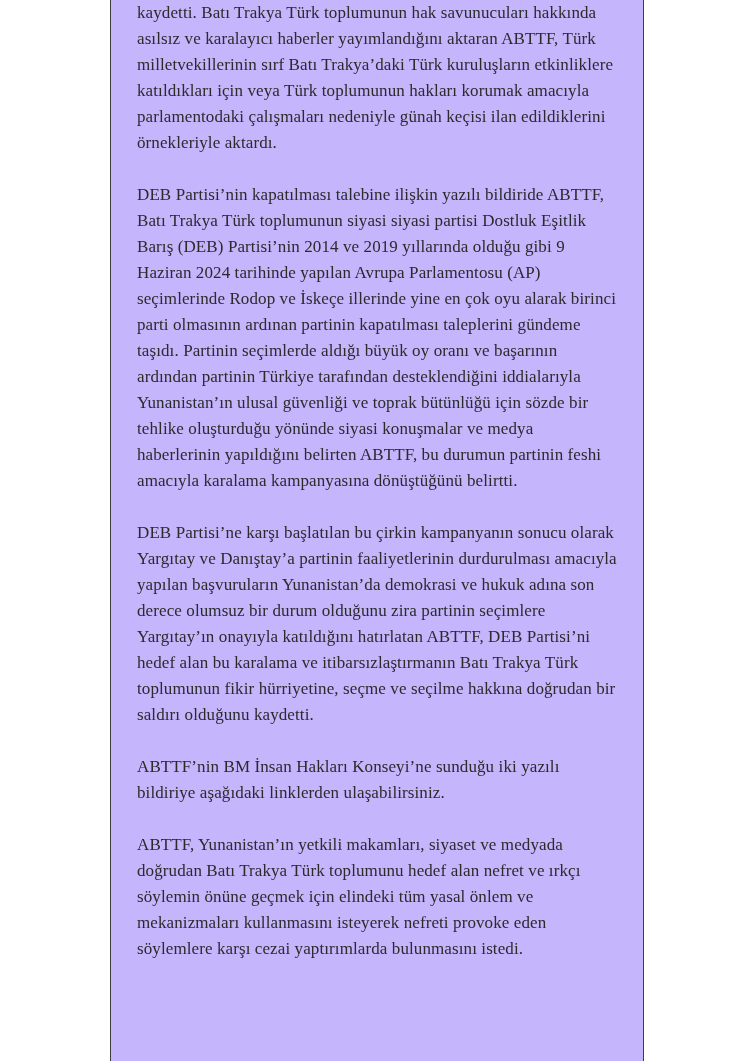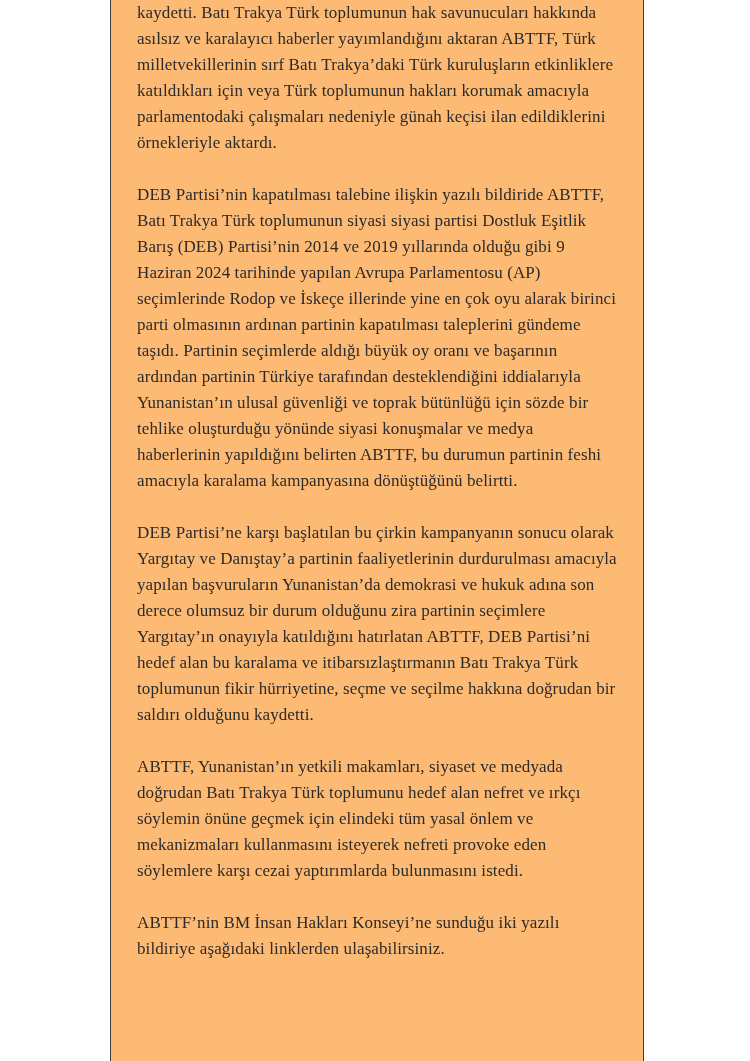--- a/index.html
+++ b/index.html
@@ -22,21 +22,21 @@
   .content {
     position: absolute;
     left: 110px;
     top: 0;
     box-sizing: border-box;
     width: 534px;
     height: 1061px;
     border-left: 1px solid #3f3f3f;
     border-right: 1px solid #3f3f3f;
     padding: 0 26px;
-    background: #fdba74;
+    background: #c4b5fd;
     overflow: hidden;
   }
   .content p {
     margin: 0 0 26px 0;
     font-size: 17px;
     line-height: 26px;
     color: #2b2b2b;
     text-align: left;
     letter-spacing: 0.1px;
   }
@@ -49,17 +49,17 @@
   }
 </style>
 </head>
 <body>
 
 <main class="page">
   <article class="content">
     <p>kaydetti. Batı Trakya Türk toplumunun hak savunucuları hakkında asılsız ve karalayıcı haberler yayımlandığını aktaran ABTTF, Türk milletvekillerinin sırf Batı Trakya’daki Türk kuruluşların etkinliklere katıldıkları için veya Türk toplumunun hakları korumak amacıyla parlamentodaki çalışmaları nedeniyle günah keçisi ilan edildiklerini örnekleriyle aktardı.</p>
     <p>DEB Partisi’nin kapatılması talebine ilişkin yazılı bildiride ABTTF, Batı Trakya Türk toplumunun siyasi siyasi partisi Dostluk Eşitlik Barış (DEB) Partisi’nin 2014 ve 2019 yıllarında olduğu gibi 9 Haziran 2024 tarihinde yapılan Avrupa Parlamentosu (AP) seçimlerinde Rodop ve İskeçe illerinde yine en çok oyu alarak birinci parti olmasının ardınan partinin kapatılması taleplerini gündeme taşıdı. Partinin seçimlerde aldığı büyük oy oranı ve başarının ardından partinin Türkiye tarafından desteklendiğini iddialarıyla Yunanistan’ın ulusal güvenliği ve toprak bütünlüğü için sözde bir tehlike oluşturduğu yönünde siyasi konuşmalar ve medya haberlerinin yapıldığını belirten ABTTF, bu durumun partinin feshi amacıyla karalama kampanyasına dönüştüğünü belirtti.</p>
     <p>DEB Partisi’ne karşı başlatılan bu çirkin kampanyanın sonucu olarak Yargıtay ve Danıştay’a partinin faaliyetlerinin durdurulması amacıyla yapılan başvuruların Yunanistan’da demokrasi ve hukuk adına son derece olumsuz bir durum olduğunu zira partinin seçimlere Yargıtay’ın onayıyla katıldığını hatırlatan ABTTF, DEB Partisi’ni hedef alan bu karalama ve itibarsızlaştırmanın Batı Trakya Türk toplumunun fikir hürriyetine, seçme ve seçilme hakkına doğrudan bir saldırı olduğunu kaydetti.</p>
+    <p>ABTTF’nin BM İnsan Hakları Konseyi’ne sunduğu iki yazılı bildiriye aşağıdaki linklerden ulaşabilirsiniz.</p>
     <p>ABTTF, Yunanistan’ın yetkili makamları, siyaset ve medyada doğrudan Batı Trakya Türk toplumunu hedef alan nefret ve ırkçı söylemin önüne geçmek için elindeki tüm yasal önlem ve mekanizmaları kullanmasını isteyerek nefreti provoke eden söylemlere karşı cezai yaptırımlarda bulunmasını istedi.</p>
-    <p>ABTTF’nin BM İnsan Hakları Konseyi’ne sunduğu iki yazılı bildiriye aşağıdaki linklerden ulaşabilirsiniz.</p>
 
   </article>
 </main>
 
 </body></html>

